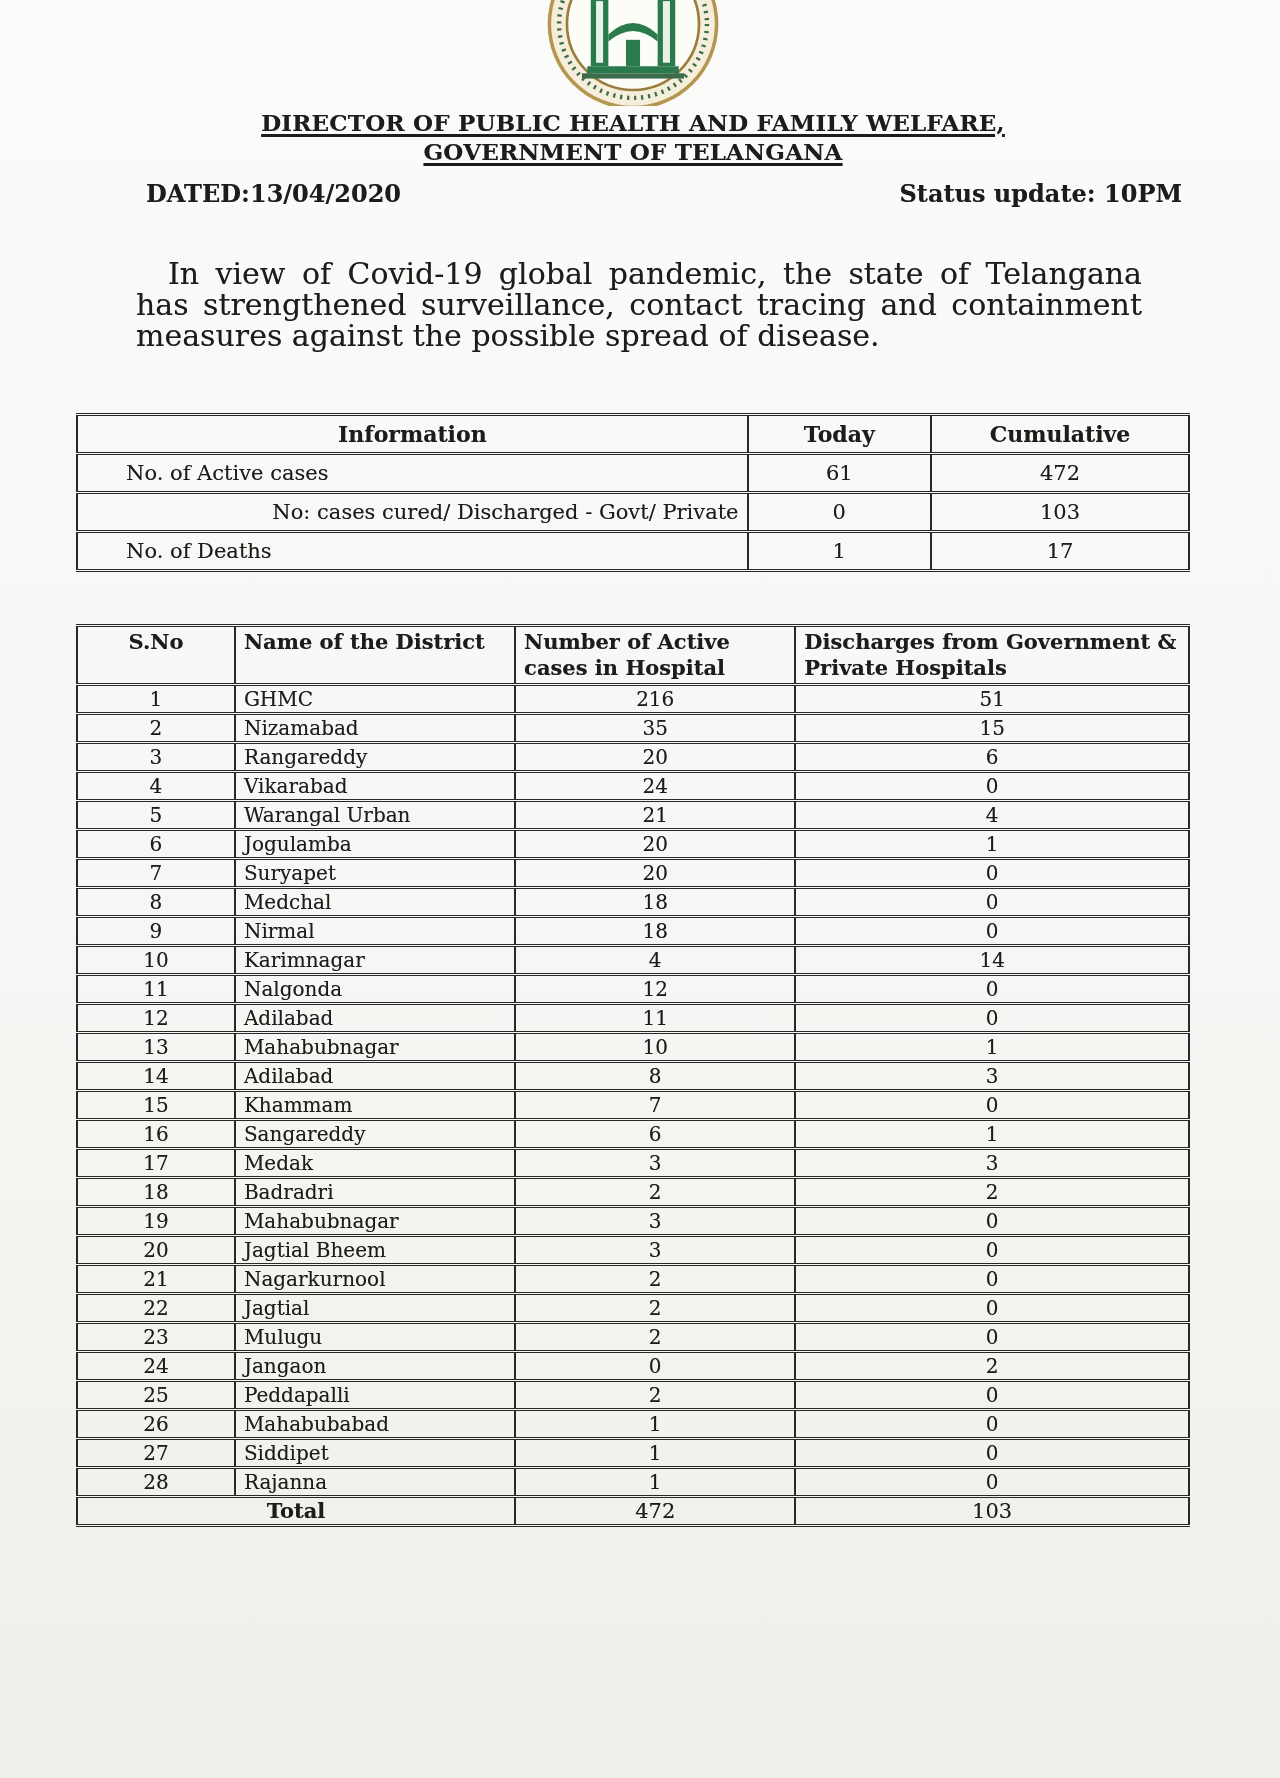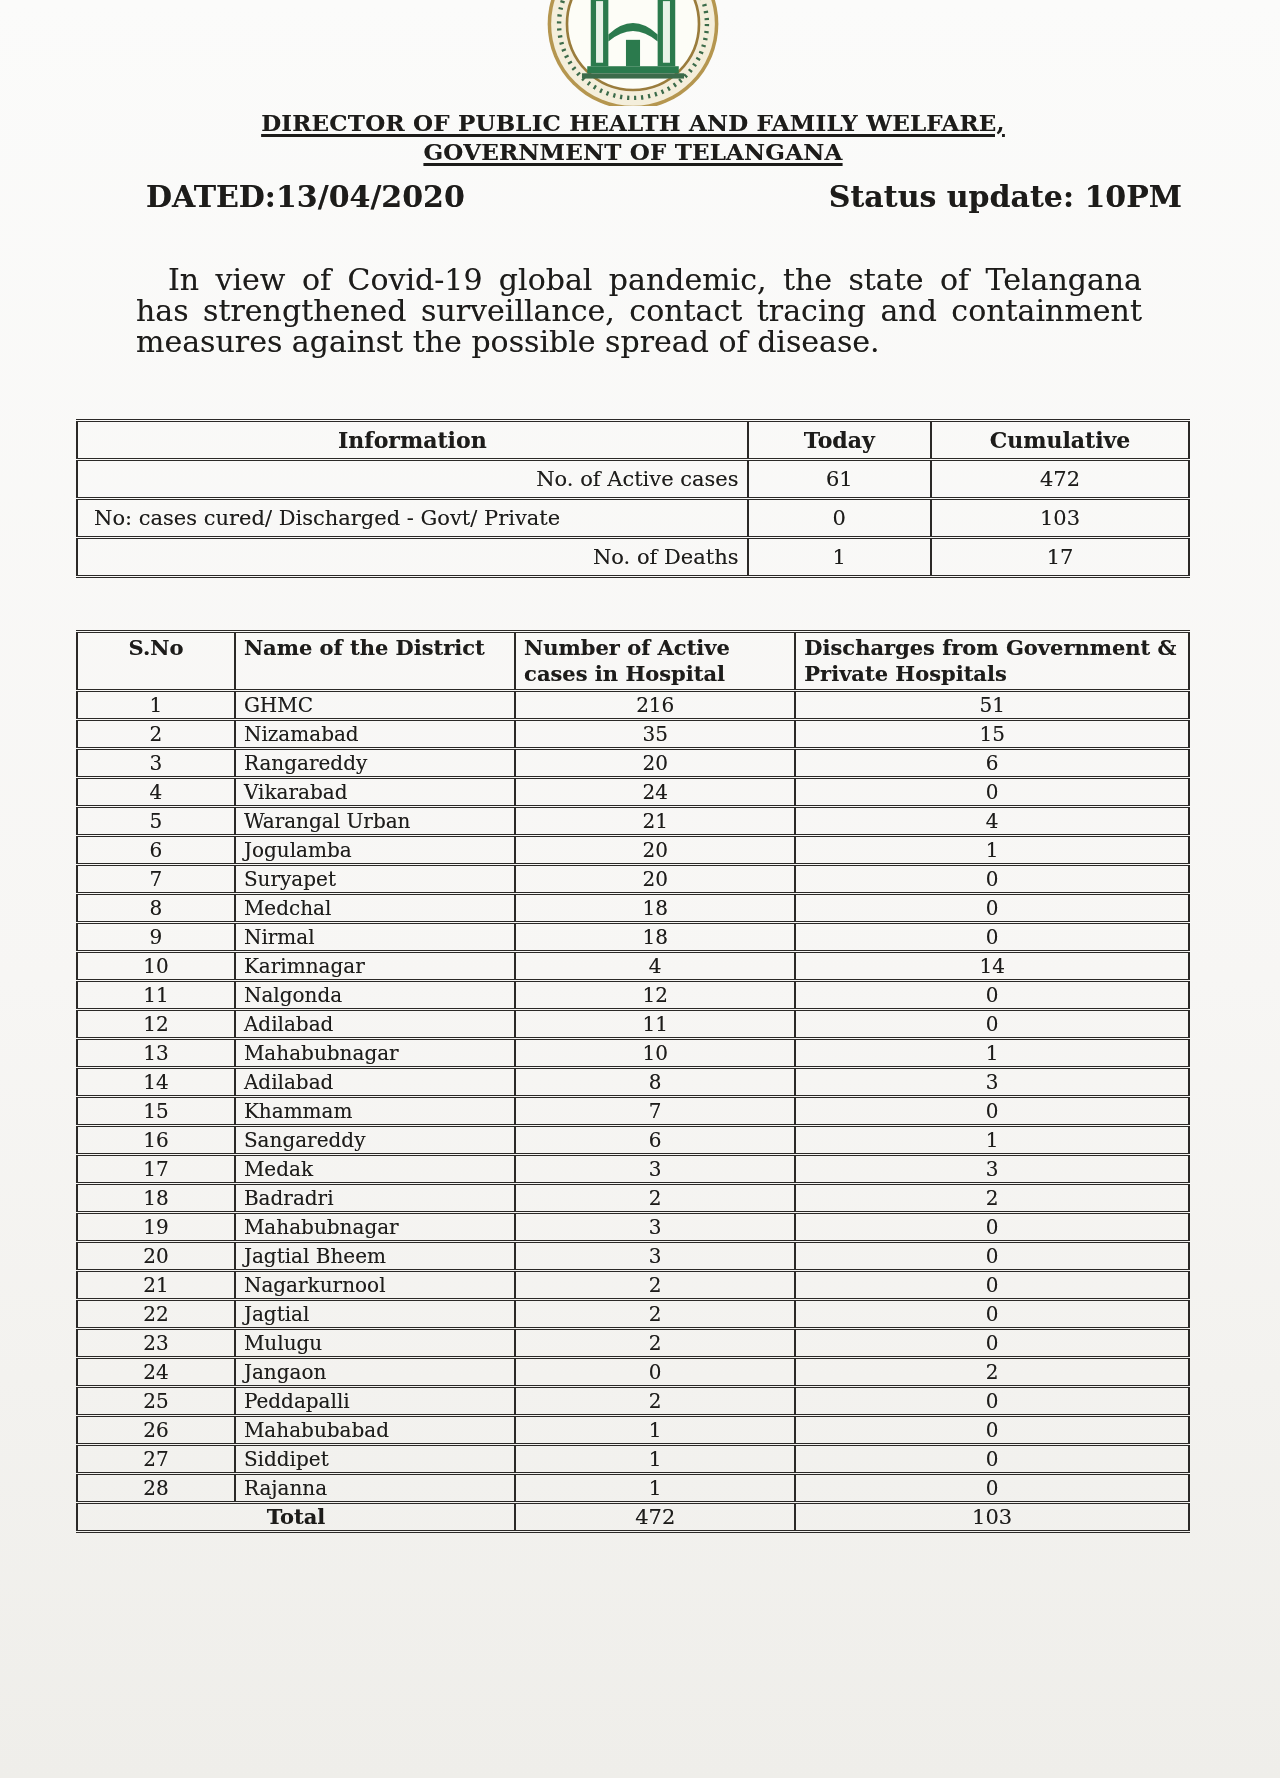--- a/index.html
+++ b/index.html
@@ -24,43 +24,43 @@
   
   .titles{text-align:center;margin-top:2px;}
   .title-line{
     font-weight:bold;font-size:23px;line-height:29px;
     text-decoration:underline;text-decoration-thickness:2.5px;text-underline-offset:3px;
     letter-spacing:.2px;
   }
   .date-row{
     display:flex;justify-content:space-between;
     margin-top:13px;padding-left:70px;padding-right:8px;
-    font-weight:bold;font-size:30px;
+    font-weight:bold;font-size:24px;
   }
 
   
   .intro{
     margin:50px 48px 0 60px;
     font-size:30px;line-height:31px;
     text-indent:32px;text-align:justify;
   }
 
   
   table{border-collapse:collapse;width:100%;table-layout:fixed;}
   th,td{
     border:2px solid var(--ink);
     border-top-style:double;border-top-width:3px;
     border-bottom-style:double;border-bottom-width:3px;
     padding:2px 8px;overflow:hidden;
   }
   .summary{margin-top:62px;font-size:21px;border-radius:23px;}
   .summary th{font-size:22px;height:32px;}
   .summary td{height:32px;text-align:center;}
-  .summary td:first-child{text-align:right;padding-left:48px;}
-  .summary tbody tr:nth-child(2) td:first-child{text-align:left;padding-left:16px;margin-left:40px;}
+  .summary td:first-child{text-align:left;padding-left:48px;}
+  .summary tbody tr:nth-child(2) td:first-child{text-align:right;padding-left:16px;margin-left:40px;}
 
   .districts{margin-top:52px;font-size:20px;}
   .districts th{font-size:21px;text-align:left;vertical-align:top;height:52px;line-height:26px;}
   .districts th:first-child{text-align:center;}
   .districts td{height:23px;line-height:24px;padding-top:1px;padding-bottom:1px;}
   .districts td.c{text-align:center;}
   .districts td.l{text-align:left;}
   .districts tfoot td{font-size:21px;}
   .districts tfoot .total-label{font-weight:bold;text-align:center;}
 </style>

